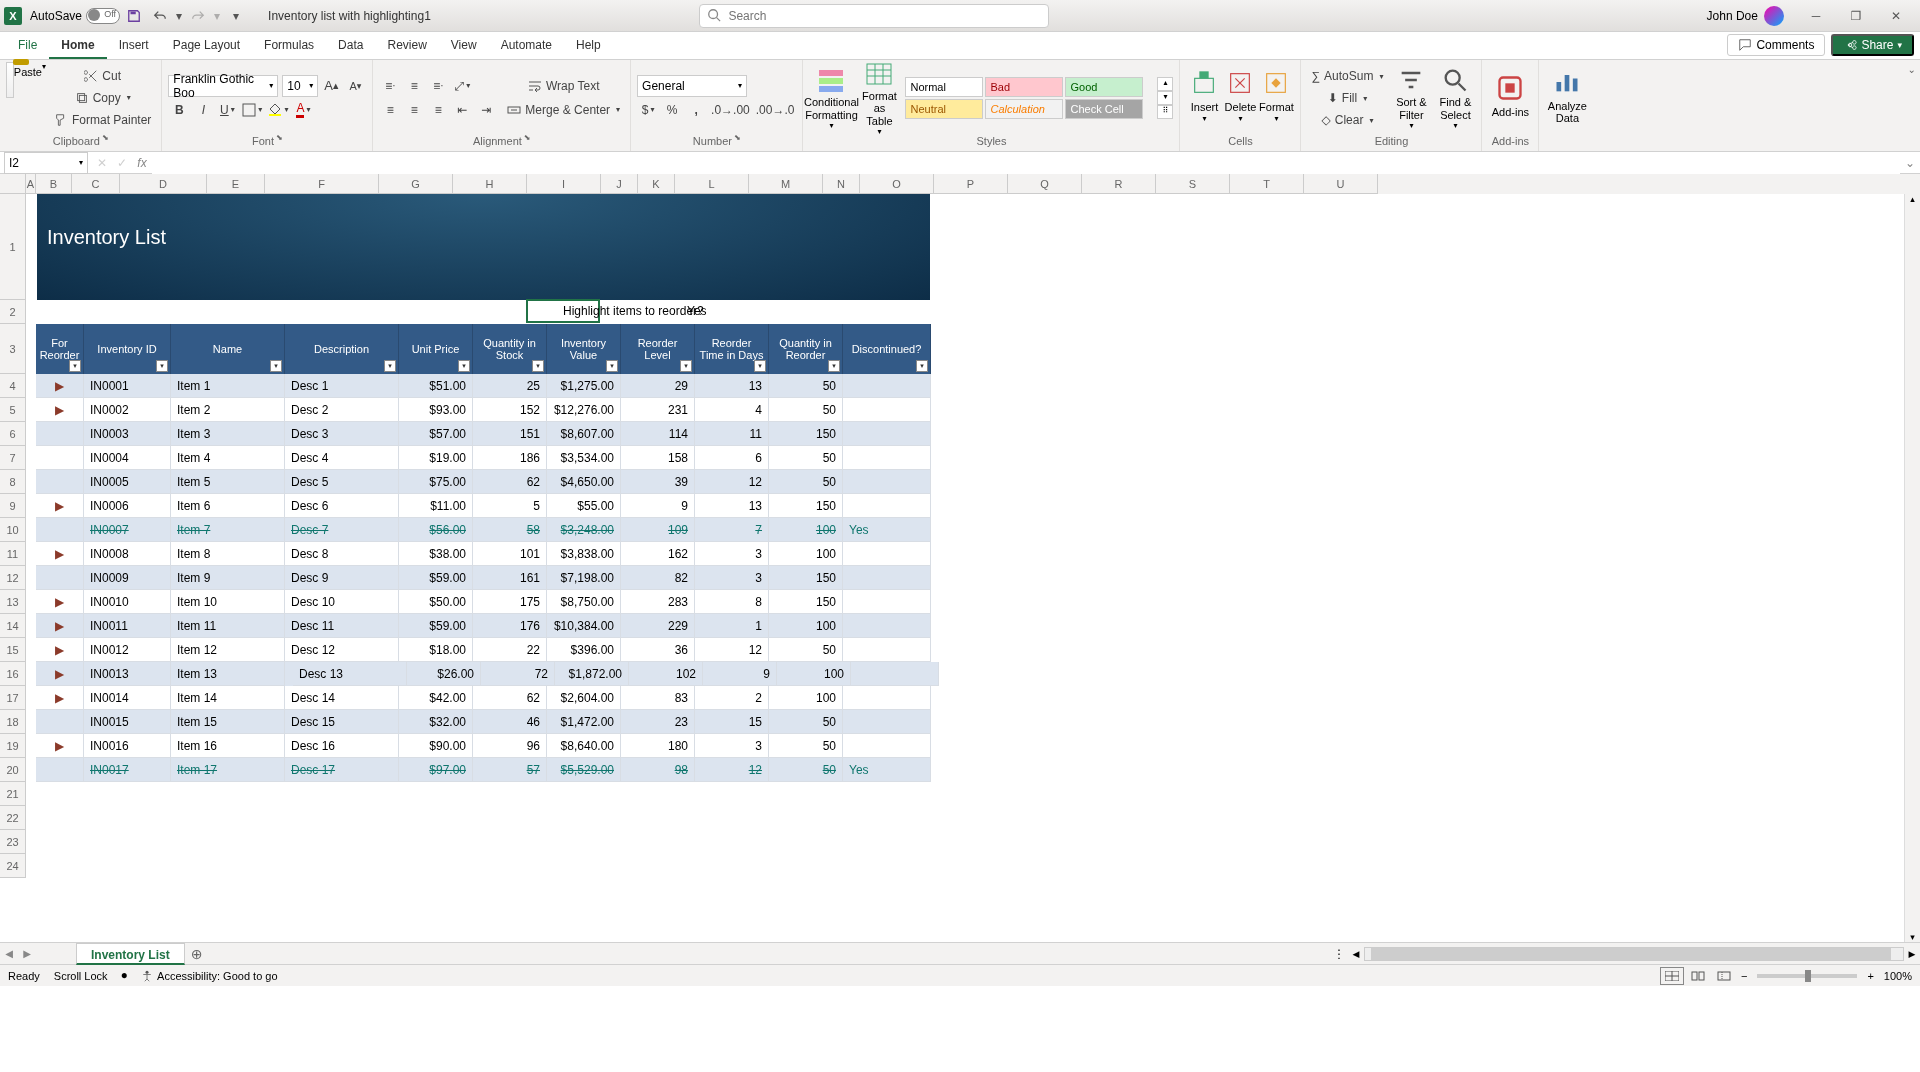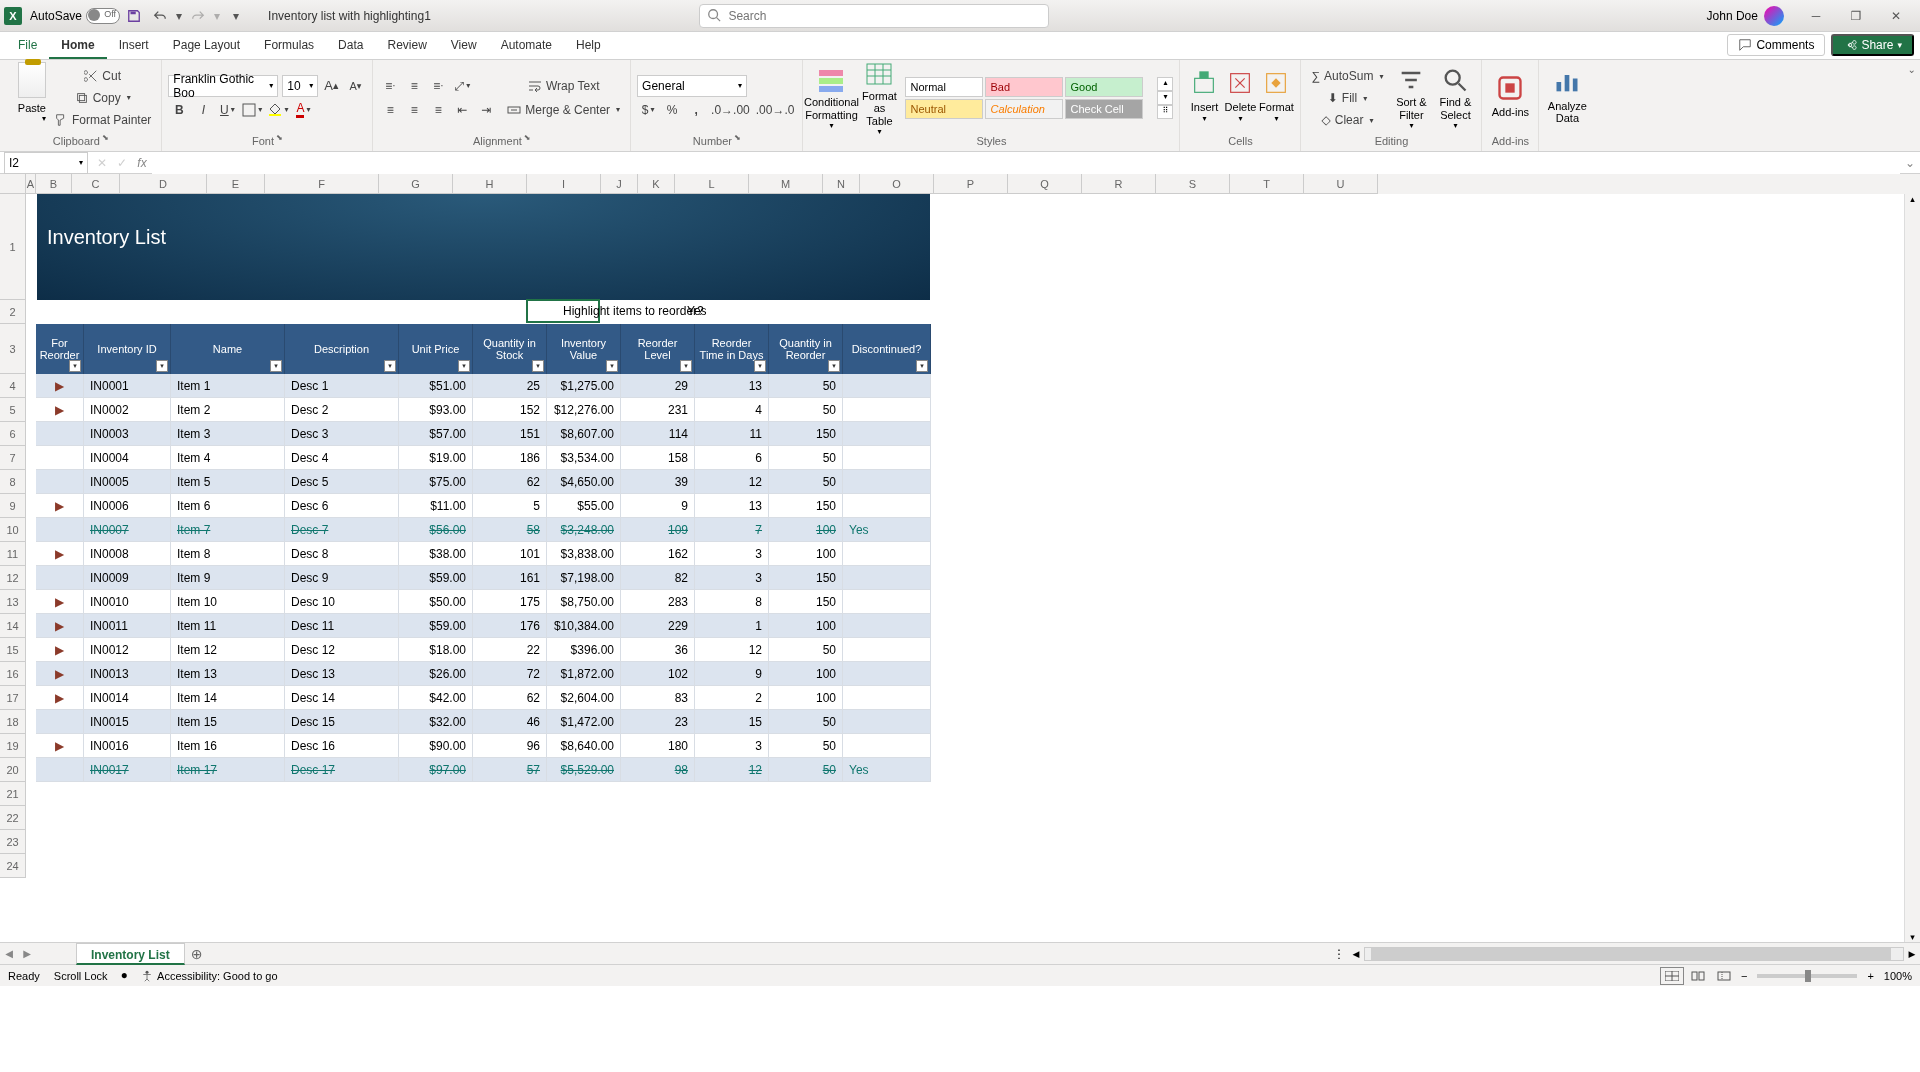--- a/index.html
+++ b/index.html
@@ -43,21 +43,21 @@
 .rbtn svg { width: 14px; height: 14px;}
 .rbtn.wide { padding: 0 4px; gap: 4px; white-space: nowrap;}
 .rbtn .caret { font-size: 8px; margin-left: 2px;}
 .bigbtn { display: flex; flex-direction: column; align-items: center; justify-content: center; width: 44px; height: 66px; cursor: pointer; font-size: 11px; text-align: center; padding: 2px;}
 .bigbtn .bigicon { width: 32px; height: 32px; display: flex; align-items: center; justify-content: center;}
 .bigbtn .bigicon svg { width: 28px; height: 28px;}
 .bigbtn .lbl { line-height: 1.1; margin-top: 2px;}
 
 
 .clipboard-main { display: flex; height: 72px;}
-.paste-btn { display: flex; flex-direction: column; align-items: flex-end; width: 40px; cursor: pointer;}
+.paste-btn { display: flex; align-items: flex-start; width: 40px; cursor: pointer;}
 .paste-btn .paste-icon { width: 28px; height: 36px; background: linear-gradient(#fff,#eee); border: 1px solid #ccc; position: relative;}
 .paste-btn .paste-icon::before { content:""; position:absolute; top:-4px; left:6px; width:16px; height:6px; background:#c19c00; border-radius:2px;}
 .paste-btn .lbl { font-size: 11px; margin-top: 4px;}
 .clip-side { display: flex; flex-direction: column; gap: 0; margin-left: 4px; justify-content: center;}
 
 
 .combo { height: 22px; border: 1px solid #ccc; background: #fff; display: flex; align-items: center; padding: 0 4px; font-size: 12px;}
 .combo.fontname { width: 110px;}
 .combo.fontsize { width: 36px; margin-left: 2px;}
 .combo .caret { margin-left: auto; font-size: 8px;}
@@ -787,21 +787,21 @@
           <div class="td r" style="width: 74px;">12</div>
           <div class="td r" style="width: 74px;">50</div>
           <div class="td " style="width: 88px;"></div>
         </div>
         <div class="data-row stripe-a" style="left: 10px; top: 468px;">
           <div class="td c" style="width: 48px;">
             <span class="flag">▶</span>
           </div>
           <div class="td " style="width: 87px;">IN0013</div>
           <div class="td " style="width: 114px;">Item 13</div>
-          <div class="td " style="width: 114px;">Desc 13</div>
+          <div class="td " style="width: 114px; margin-left: 8px;">Desc 13</div>
           <div class="td r" style="width: 74px;">$26.00</div>
           <div class="td r" style="width: 74px;">72</div>
           <div class="td r" style="width: 74px;">$1,872.00</div>
           <div class="td r" style="width: 74px;">102</div>
           <div class="td r" style="width: 74px;">9</div>
           <div class="td r" style="width: 74px;">100</div>
           <div class="td " style="width: 88px;"></div>
         </div>
         <div class="data-row stripe-b" style="left: 10px; top: 492px;">
           <div class="td c" style="width: 48px;">

